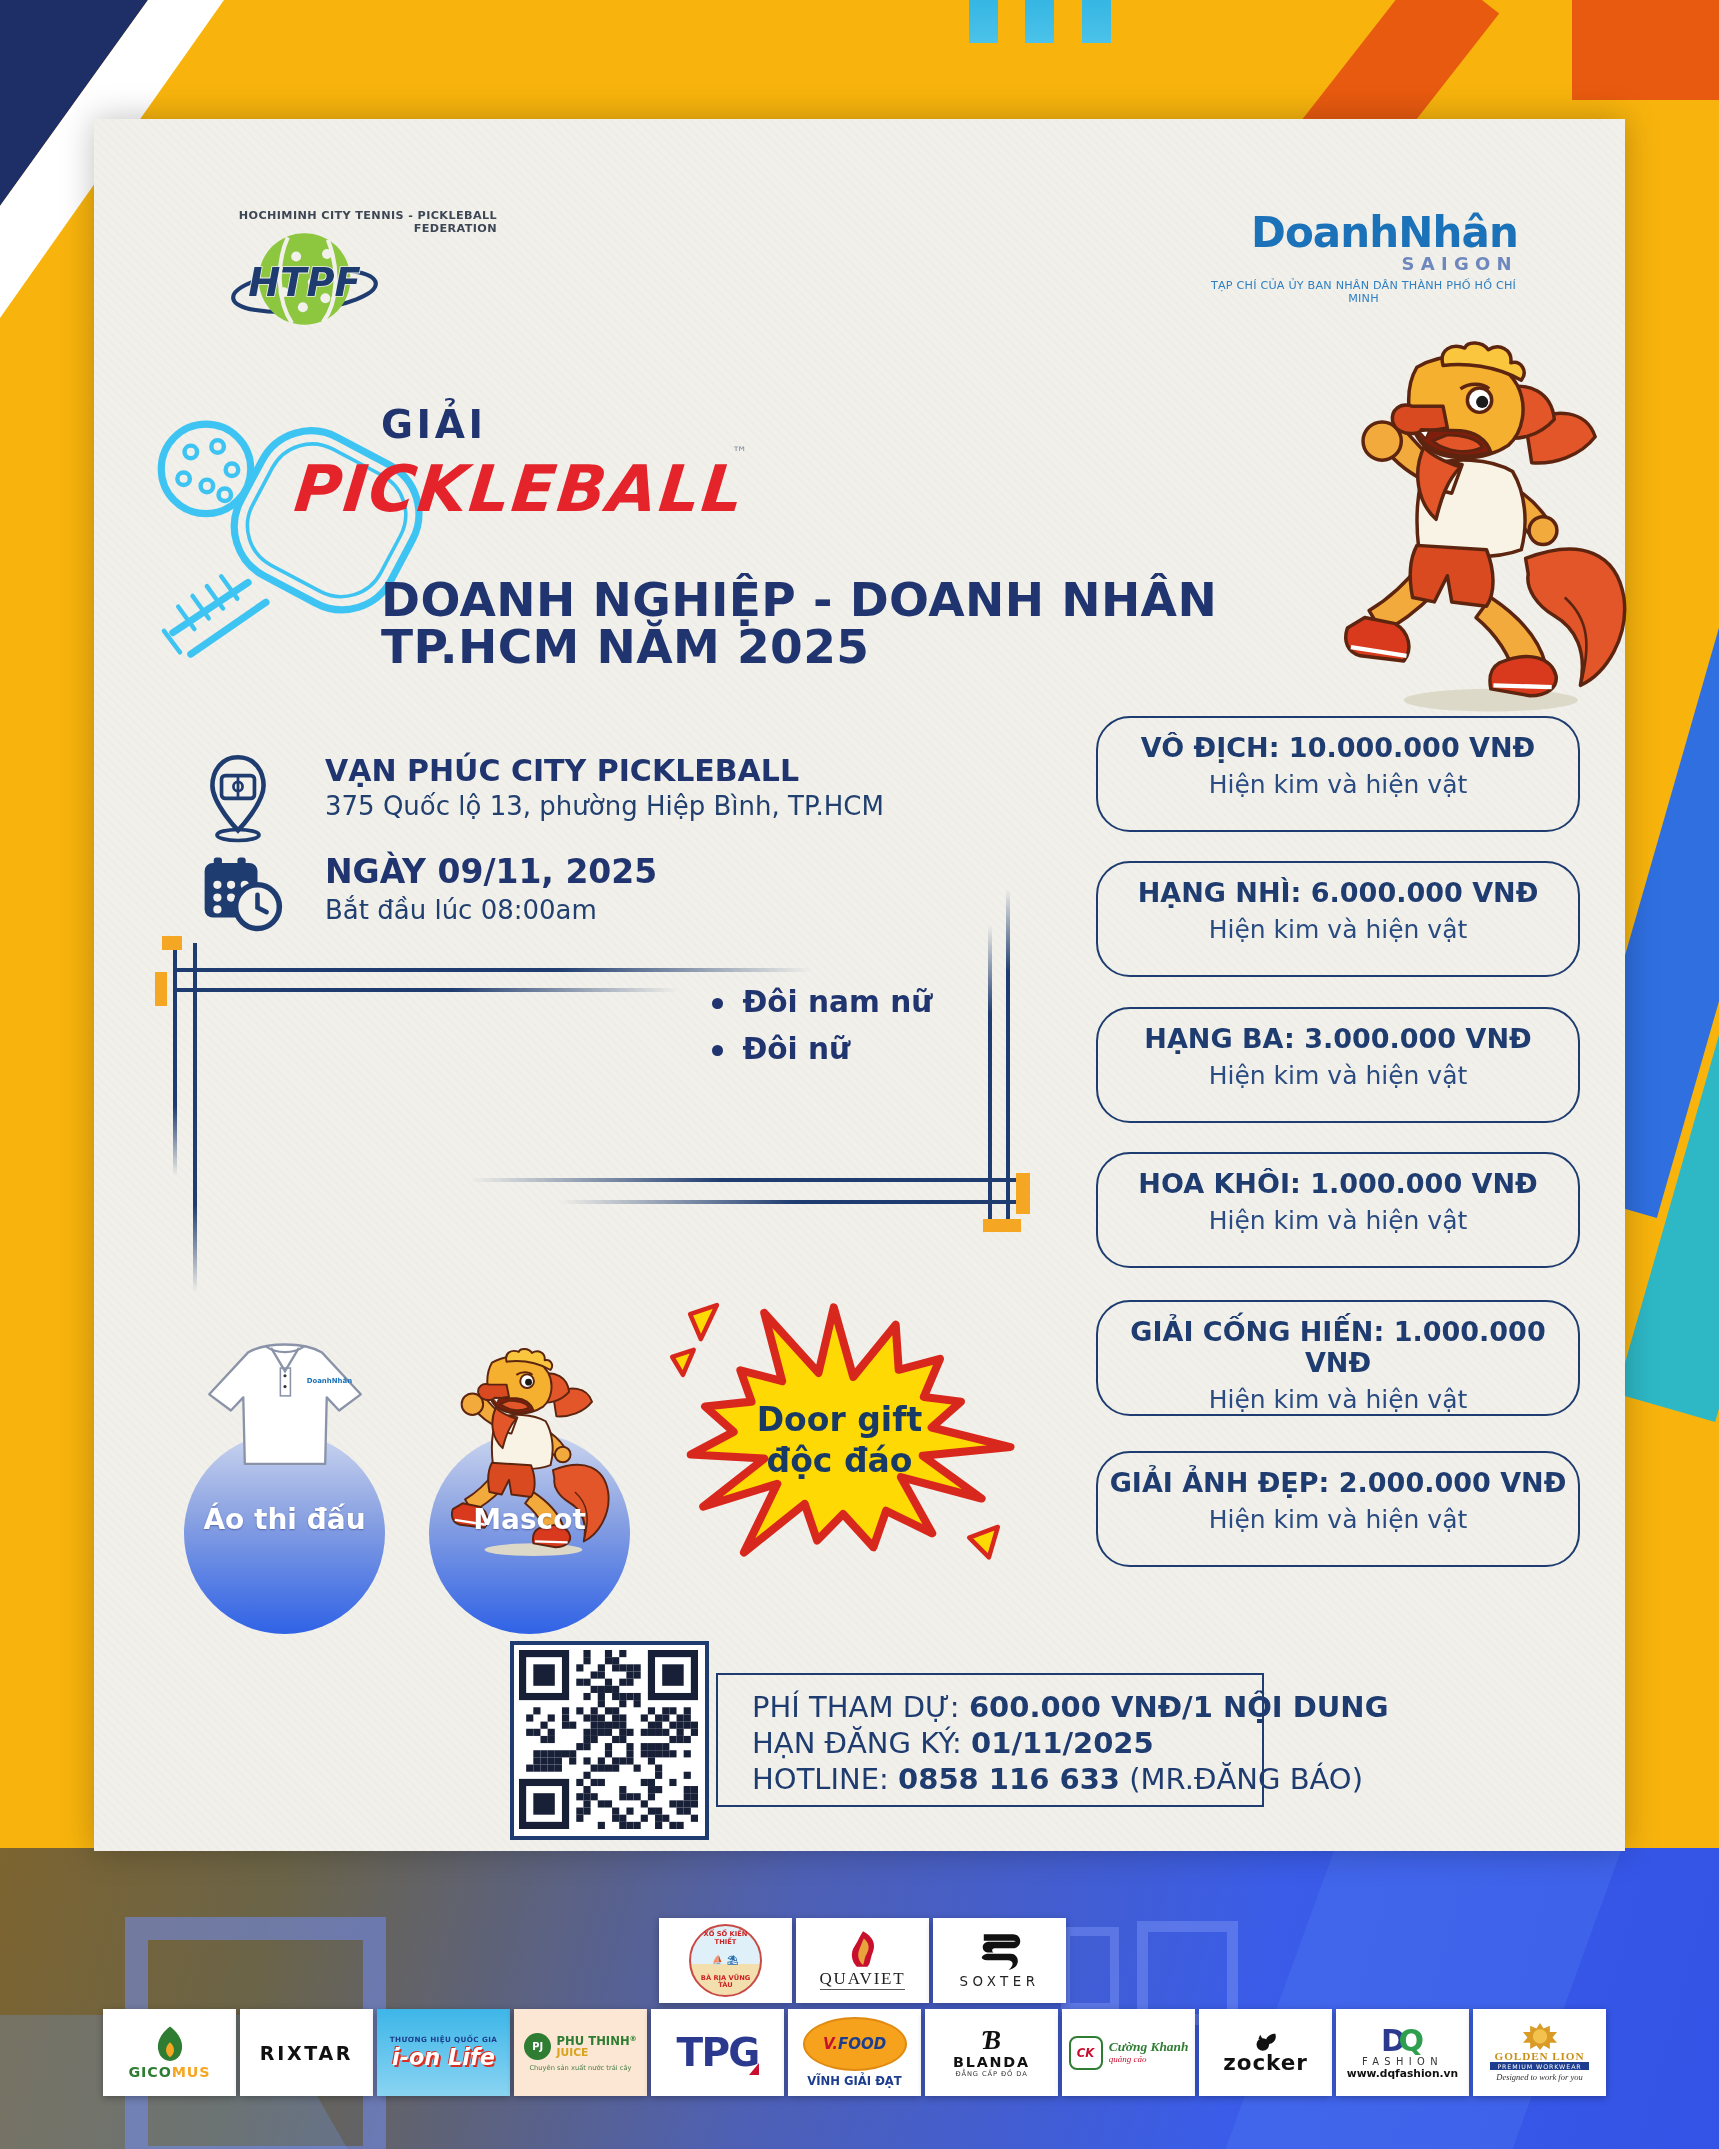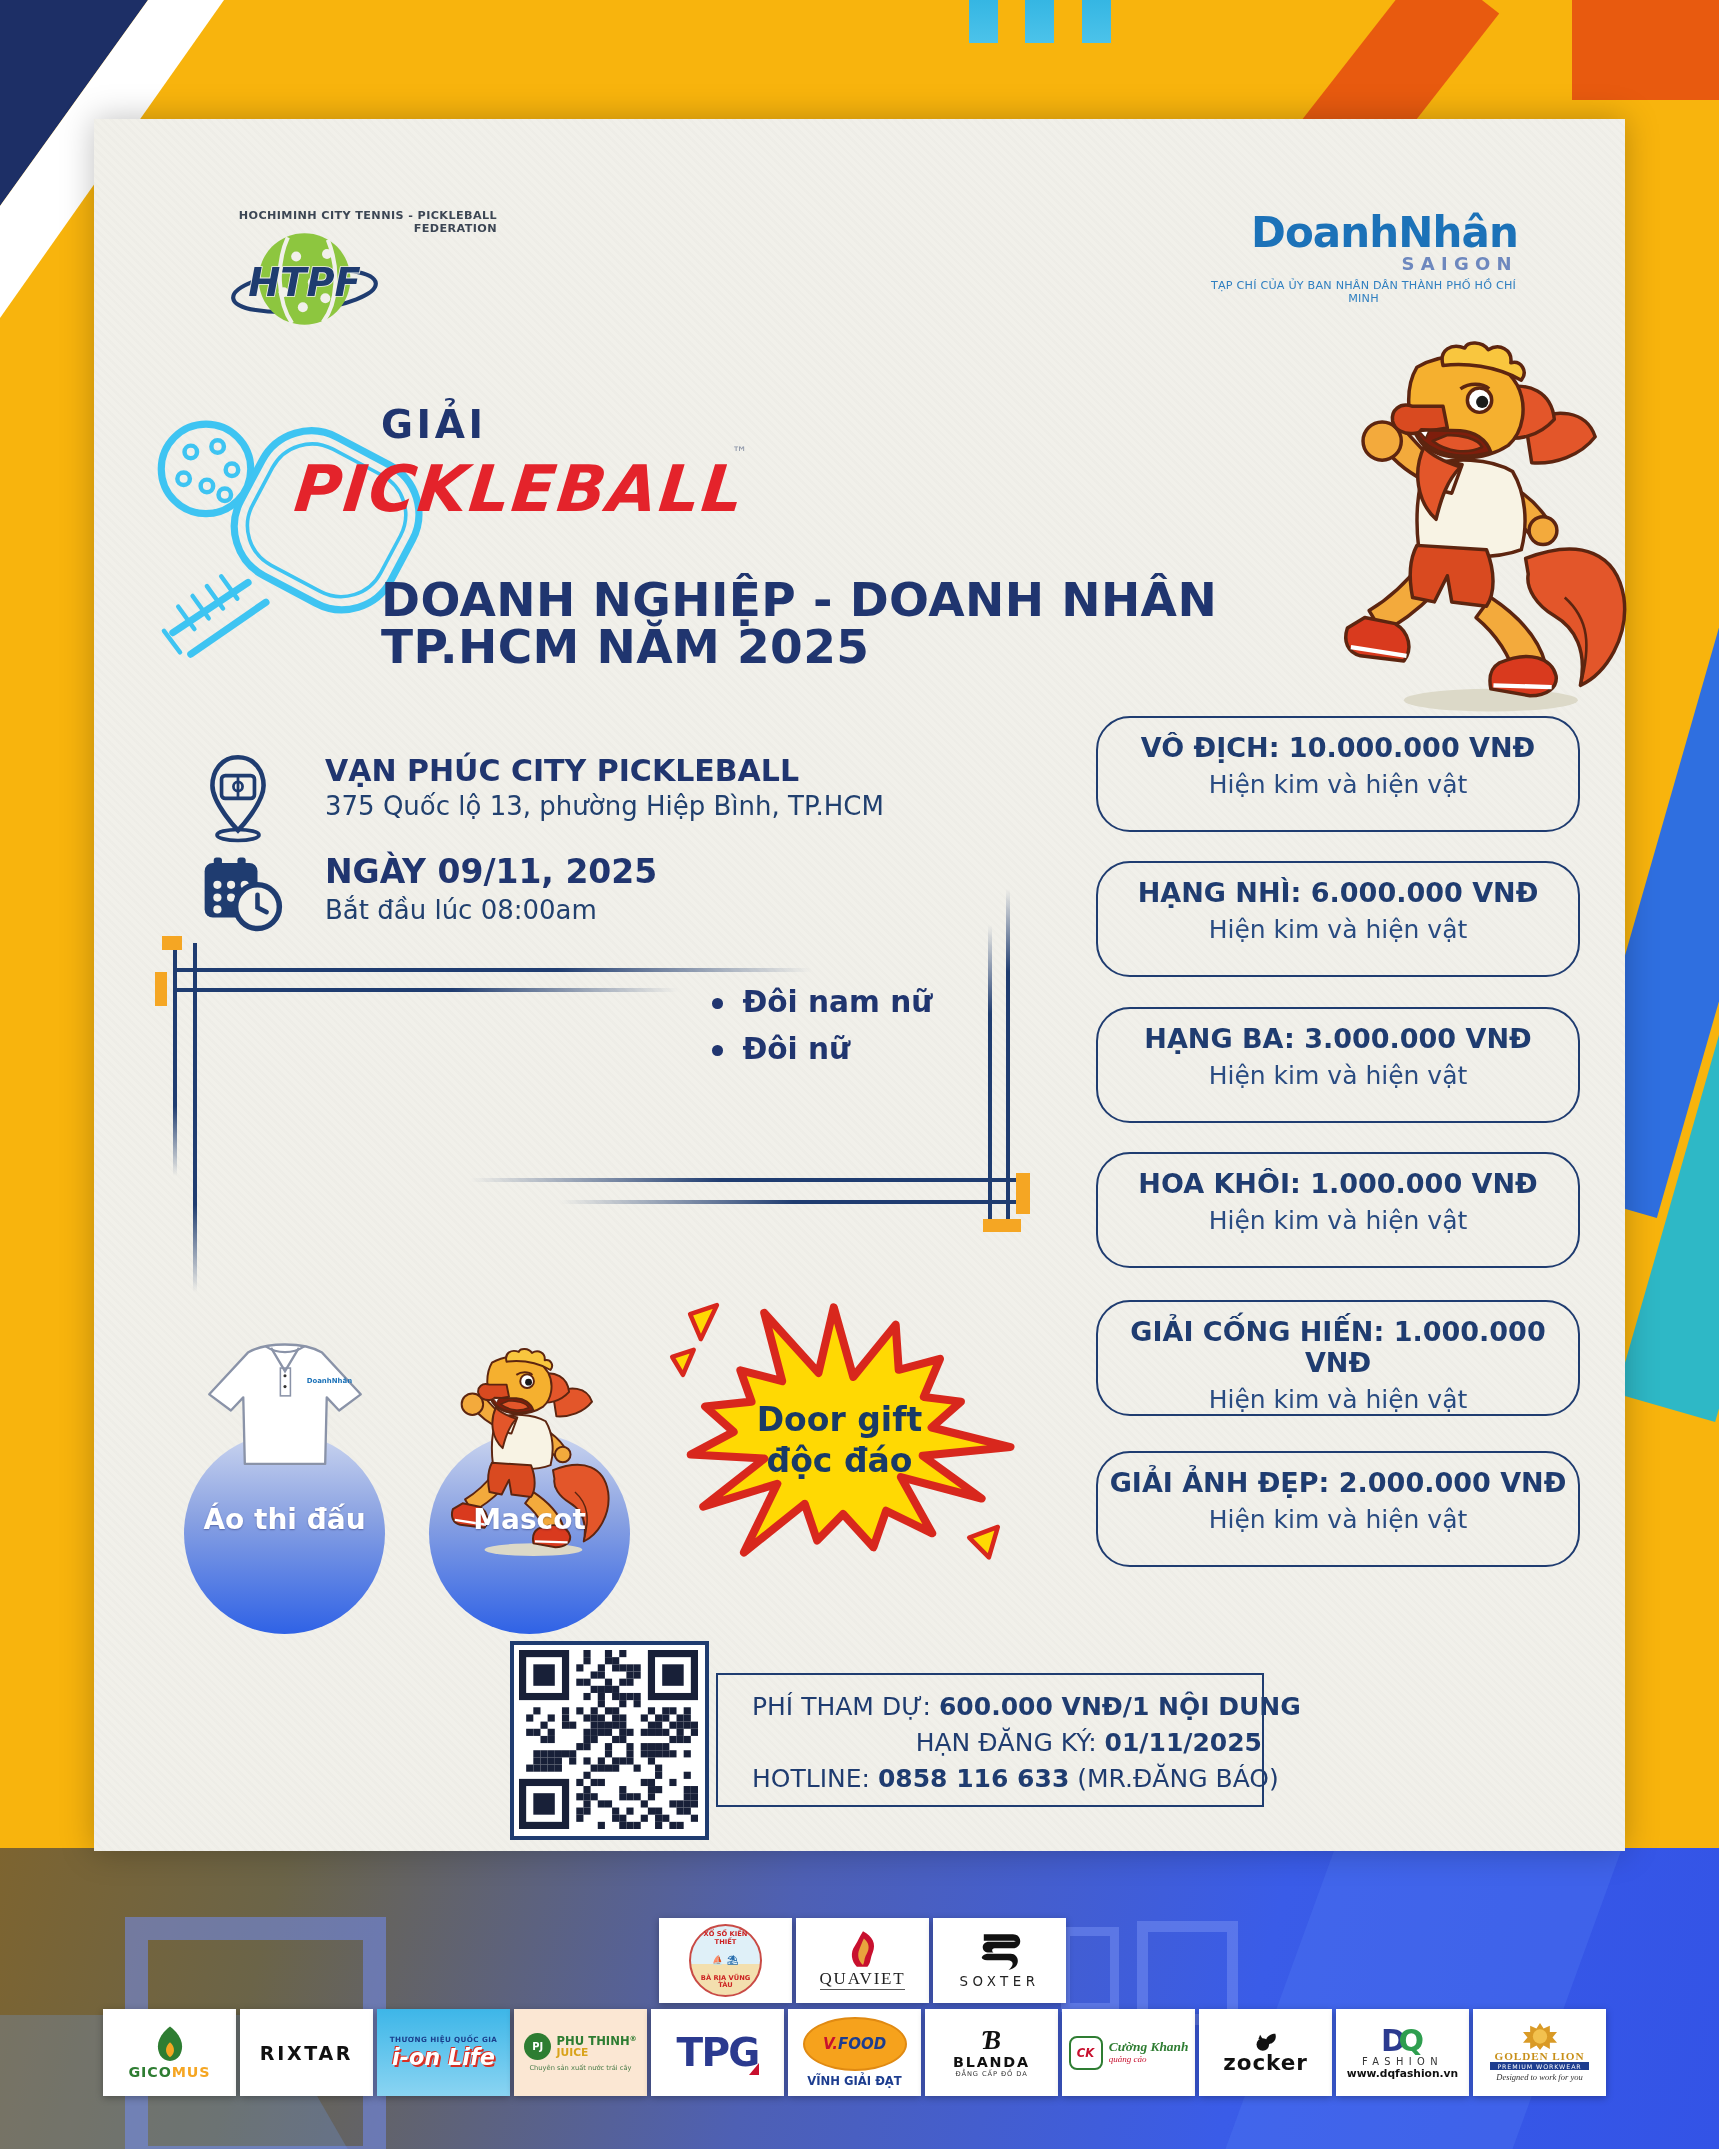--- a/index.html
+++ b/index.html
@@ -62,21 +62,21 @@
   .gcircle{width:201px;height:201px;border-radius:50%;
            background:linear-gradient(#CBD5EF 0%,#8AA2E2 42%,#2F62E6 100%);}
   .glabel{width:201px;text-align:center;font-size:28px;font-weight:800;color:#fff;
           text-shadow:0 0.9px 1.8px rgba(0,0,60,.35);}
   .burst-text{width:331px;text-align:center;font-weight:800;color:#1A3A66;}
   
   .qr{left:416px;top:1522px;width:199px;height:199px;background:#fff;border:4.5px solid #1F3C70;
       box-sizing:border-box;padding:5.4px;}
   .infobox{left:622px;top:1554px;width:548px;height:134px;border:2.7px solid #1F3C70;box-sizing:border-box;
            padding:14.3px 0 0 34px;}
-  .inf{font-size:25px;color:#1F3C70;line-height:36px;white-space:nowrap;text-align:right;}
+  .inf{font-size:29px;color:#1F3C70;line-height:36px;white-space:nowrap;}
   .inf b{font-weight:800;}
   
   .card{position:absolute;width:133px;background:#fff;display:flex;flex-direction:column;
         align-items:center;justify-content:center;box-shadow:0 1.8px 7.2px rgba(0,0,0,.3);
         overflow:hidden;text-align:center;}
   .r1{top:1918px;height:85px;}
   .r2{top:2009px;height:87px;}
   .brvt{width:73px;height:73px;border-radius:50%;border:2.7px solid #C94A45;box-sizing:border-box;
         background:linear-gradient(#dff0f8 0 55%,#f3dfae 55% 100%);
         display:flex;flex-direction:column;justify-content:space-between;padding:5.4px 1.8px;}

